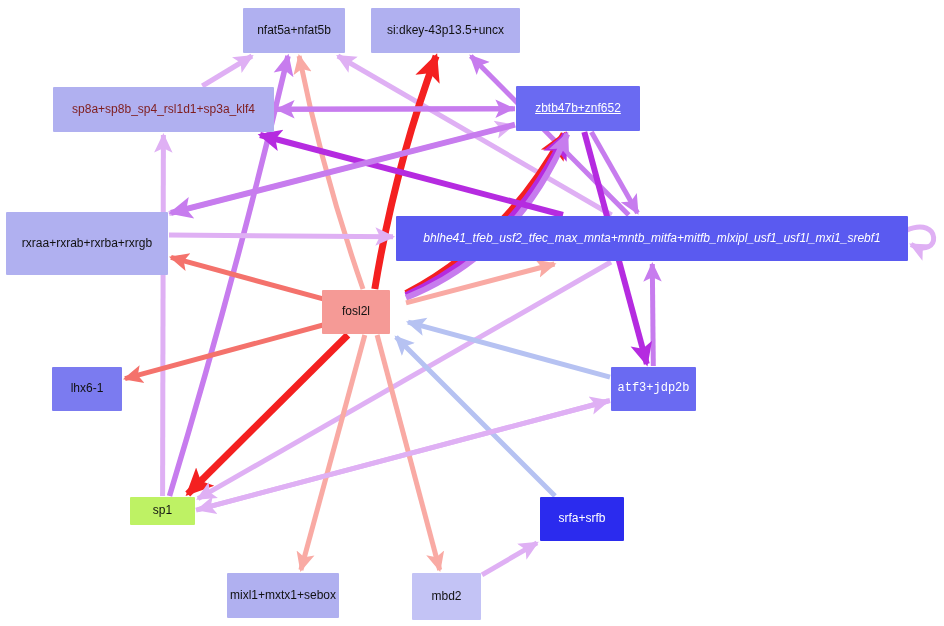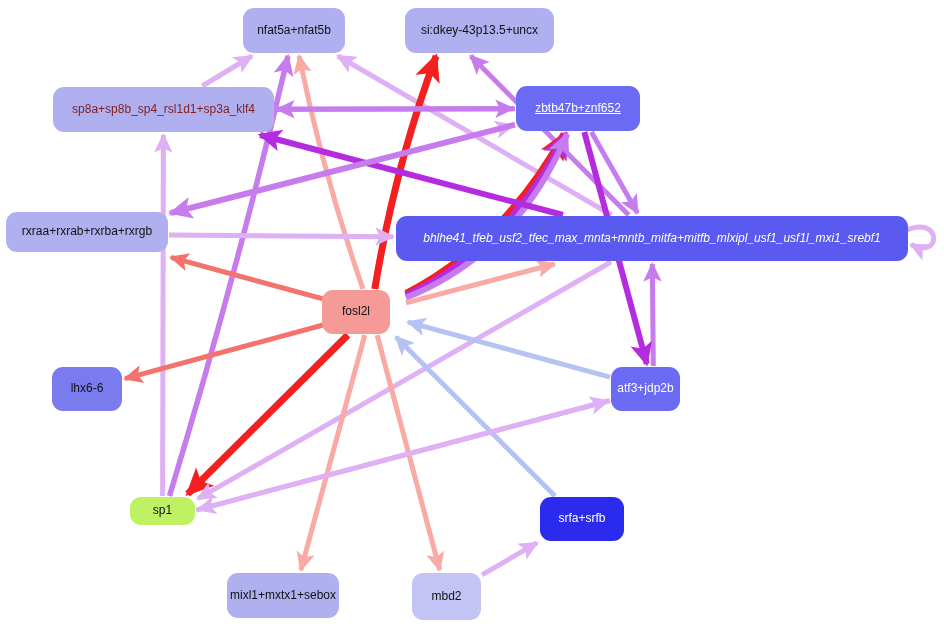--- a/index.html
+++ b/index.html
@@ -24,21 +24,21 @@
     left: 0; top: 0;
     width: 944px;
     height: 626px;
   }
   .node {
     position: absolute;
     box-sizing: border-box;
     display: flex;
     align-items: center;
     justify-content: center;
-    border-radius: 11px;
+    border-radius: 1px;
     font-size: 12px;
     line-height: 1.1;
     white-space: nowrap;
     text-align: center;
     padding: 0 12px;
     user-select: none;
     z-index: 5;
   }
 </style>
 </head>
@@ -97,26 +97,26 @@
       <path d="M 364.8 335.0 Q 332.5 453.8 300.9 570.0" fill="none" stroke="#f9aaa4" stroke-width="5" stroke-linecap="butt" marker-end="url(#ah-f9aaa4)"></path>
       <path d="M 377.1 335.0 Q 408.8 453.8 439.7 570.0" fill="none" stroke="#f9aaa4" stroke-width="5" stroke-linecap="butt" marker-end="url(#ah-f9aaa4)"></path>
       <path d="M 482.0 574.8 Q 512.3 557.3 537.0 542.9" fill="none" stroke="#dfb0f4" stroke-width="5" stroke-linecap="butt" marker-end="url(#ah-dfb0f4)"></path>
       <path d="M 555.0 496.0 Q 474.5 415.5 396.0 337.0" fill="none" stroke="#b6c2f2" stroke-width="5" stroke-linecap="butt" marker-end="url(#ah-b6c2f2)"></path>
       <path d="M 610.0 377.1 Q 512.3 350.5 408.0 322.1" fill="none" stroke="#b6c2f2" stroke-width="5" stroke-linecap="butt" marker-end="url(#ah-b6c2f2)"></path>
       <path d="M 196.0 510.1 Q 408.0 454.0 608.0 401.0" fill="none" stroke="#dfb0f4" stroke-width="5" stroke-linecap="butt" marker-end="url(#ah-dfb0f4)"></path>
       <path d="M 584.3 132.0 Q 615.8 248.8 646.8 364.0" fill="none" stroke="#b52be0" stroke-width="6" stroke-linecap="butt" marker-end="url(#ah-b52be0)"></path>
     </svg>
   <div id="node-layer">
       <div class="node" style="left: 243px; top: 8px; width: 102px; height: 45px; background: rgb(176, 176, 240); color: rgb(17, 17, 17);">nfat5a+nfat5b</div>
-      <div class="node" style="left: 371px; top: 8px; width: 149px; height: 45px; background: rgb(176, 176, 240); color: rgb(17, 17, 17); margin-left: 34px;">si:dkey-43p13.5+uncx</div>
+      <div class="node" style="left: 371px; top: 8px; width: 149px; height: 45px; background: rgb(176, 176, 240); color: rgb(17, 17, 17);">si:dkey-43p13.5+uncx</div>
       <div class="node" style="left: 53px; top: 87px; width: 221px; height: 45px; background: rgb(176, 176, 240); color: #7f1d1d;">sp8a+sp8b_sp4_rsl1d1+sp3a_klf4</div>
       <div class="node" style="left: 516px; top: 86px; width: 124px; height: 45px; background: rgb(106, 106, 242); color: rgb(255, 255, 255); text-decoration: underline;">zbtb47b+znf652</div>
-      <div class="node" style="left: 6px; top: 212px; width: 162px; height: 40px; background: rgb(176, 176, 240); color: rgb(17, 17, 17);">rxraa+rxrab+rxrba+rxrgb</div>
+      <div class="node" style="left: 6px; top: 212px; width: 162px; height: 63px; background: rgb(176, 176, 240); color: rgb(17, 17, 17);">rxraa+rxrab+rxrba+rxrgb</div>
       <div class="node" style="left: 396px; top: 216px; width: 512px; height: 45px; background: rgb(90, 90, 240); color: rgb(255, 255, 255); font-style: italic;">bhlhe41_tfeb_usf2_tfec_max_mnta+mntb_mitfa+mitfb_mlxipl_usf1_usf1l_mxi1_srebf1</div>
       <div class="node" style="left: 322px; top: 290px; width: 68px; height: 44px; background: rgb(245, 154, 150); color: rgb(17, 17, 17);">fosl2l</div>
-      <div class="node" style="left: 52px; top: 367px; width: 70px; height: 44px; background: rgb(123, 123, 240); color: rgb(17, 17, 17);">lhx6-6</div>
-      <div class="node" style="left: 611px; top: 367px; width: 69px; height: 44px; background: rgb(106, 106, 242); color: rgb(255, 255, 255);">atf3+jdp2b</div>
+      <div class="node" style="left: 52px; top: 367px; width: 70px; height: 44px; background: rgb(123, 123, 240); color: rgb(17, 17, 17);">lhx6-1</div>
+      <div class="node" style="left: 611px; top: 367px; width: 85px; height: 44px; background: rgb(106, 106, 242); color: rgb(255, 255, 255); font-family: Liberation Mono, monospace;">atf3+jdp2b</div>
       <div class="node" style="left: 130px; top: 497px; width: 65px; height: 28px; background: #bef264; color: rgb(17, 17, 17);">sp1</div>
       <div class="node" style="left: 540px; top: 497px; width: 84px; height: 44px; background: rgb(43, 43, 238); color: rgb(255, 255, 255);">srfa+srfb</div>
       <div class="node" style="left: 227px; top: 573px; width: 112px; height: 45px; background: rgb(176, 176, 240); color: rgb(17, 17, 17);">mixl1+mxtx1+sebox</div>
       <div class="node" style="left: 412px; top: 573px; width: 69px; height: 47px; background: rgb(195, 195, 245); color: rgb(17, 17, 17);">mbd2</div>
     </div>
 </div>
 
 </body></html>

